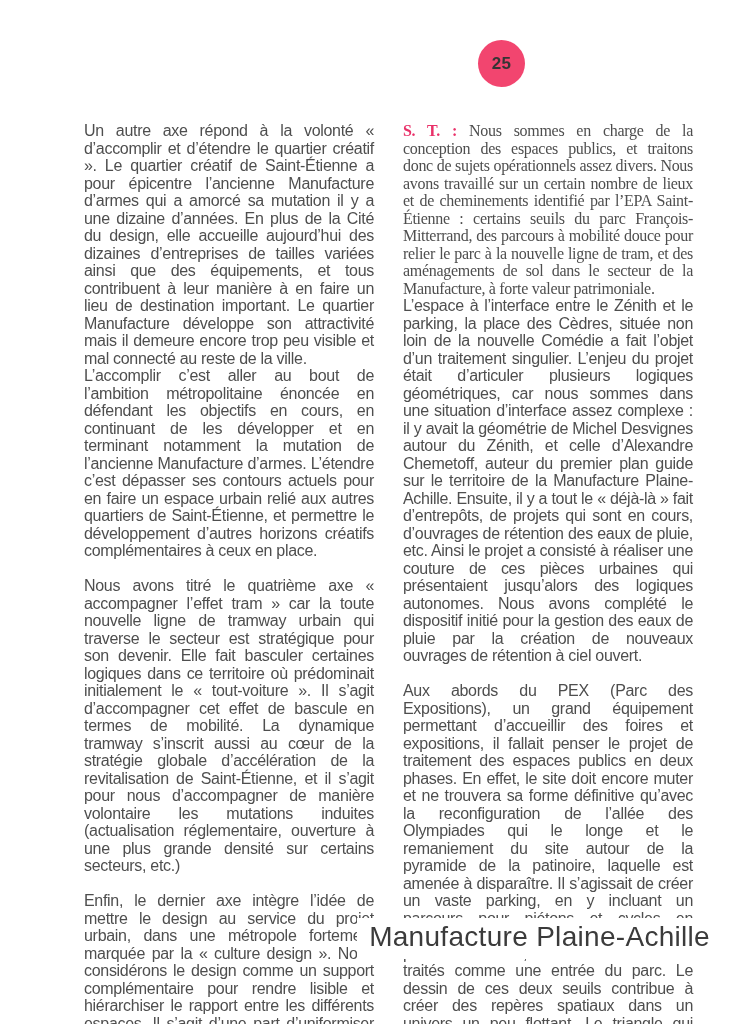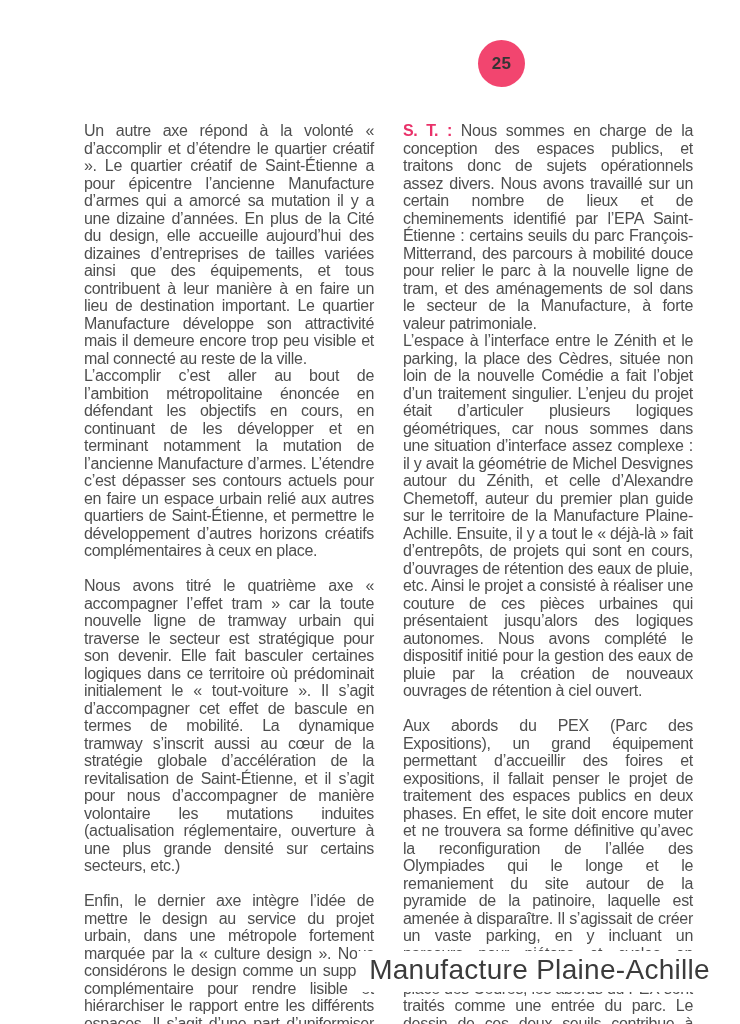--- a/index.html
+++ b/index.html
@@ -49,28 +49,28 @@
     text-align: justify;
     hyphens: auto;
     -webkit-hyphens: auto;
   }
   .col p { margin: 0; }
   .col p.gap { margin-top: 17.5px; }
   .question {
     color: var(--accent);
     font-weight: bold;
   }
-  .answer-first { margin-top: 16px; }
+  .answer-first { margin-top: 16px; font-family: Liberation Serif, serif; }
   .speaker {
     color: var(--accent);
     font-weight: bold;
   }
   .footer-title {
     position: absolute;
-    right: 30px; top: 951px;
+    right: 30px; top: 918px;
     font-size: 28px;
     letter-spacing: 0.3px;
     color: #3b3b3b;
     background: #ffffff;
     padding: 3px 0 6px 12px;
     z-index: 2;
     white-space: nowrap;
   }
 </style>
 </head>

